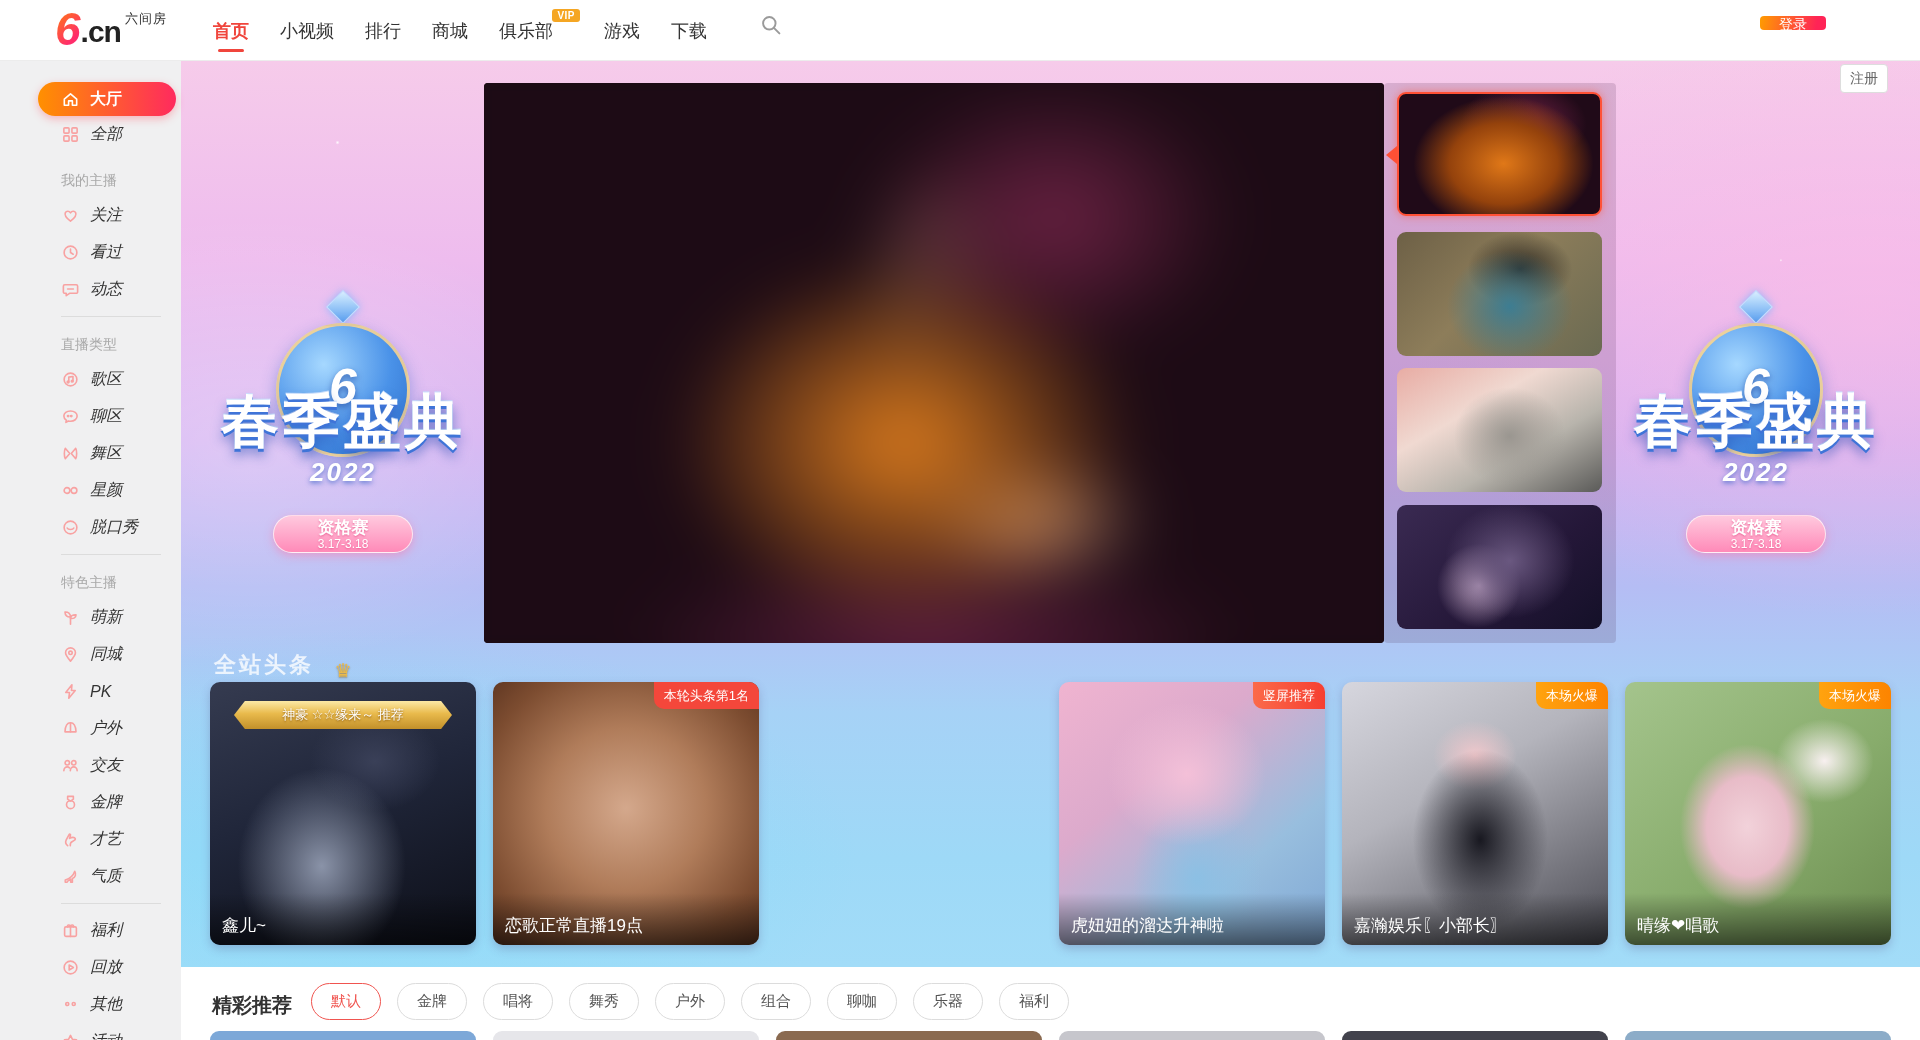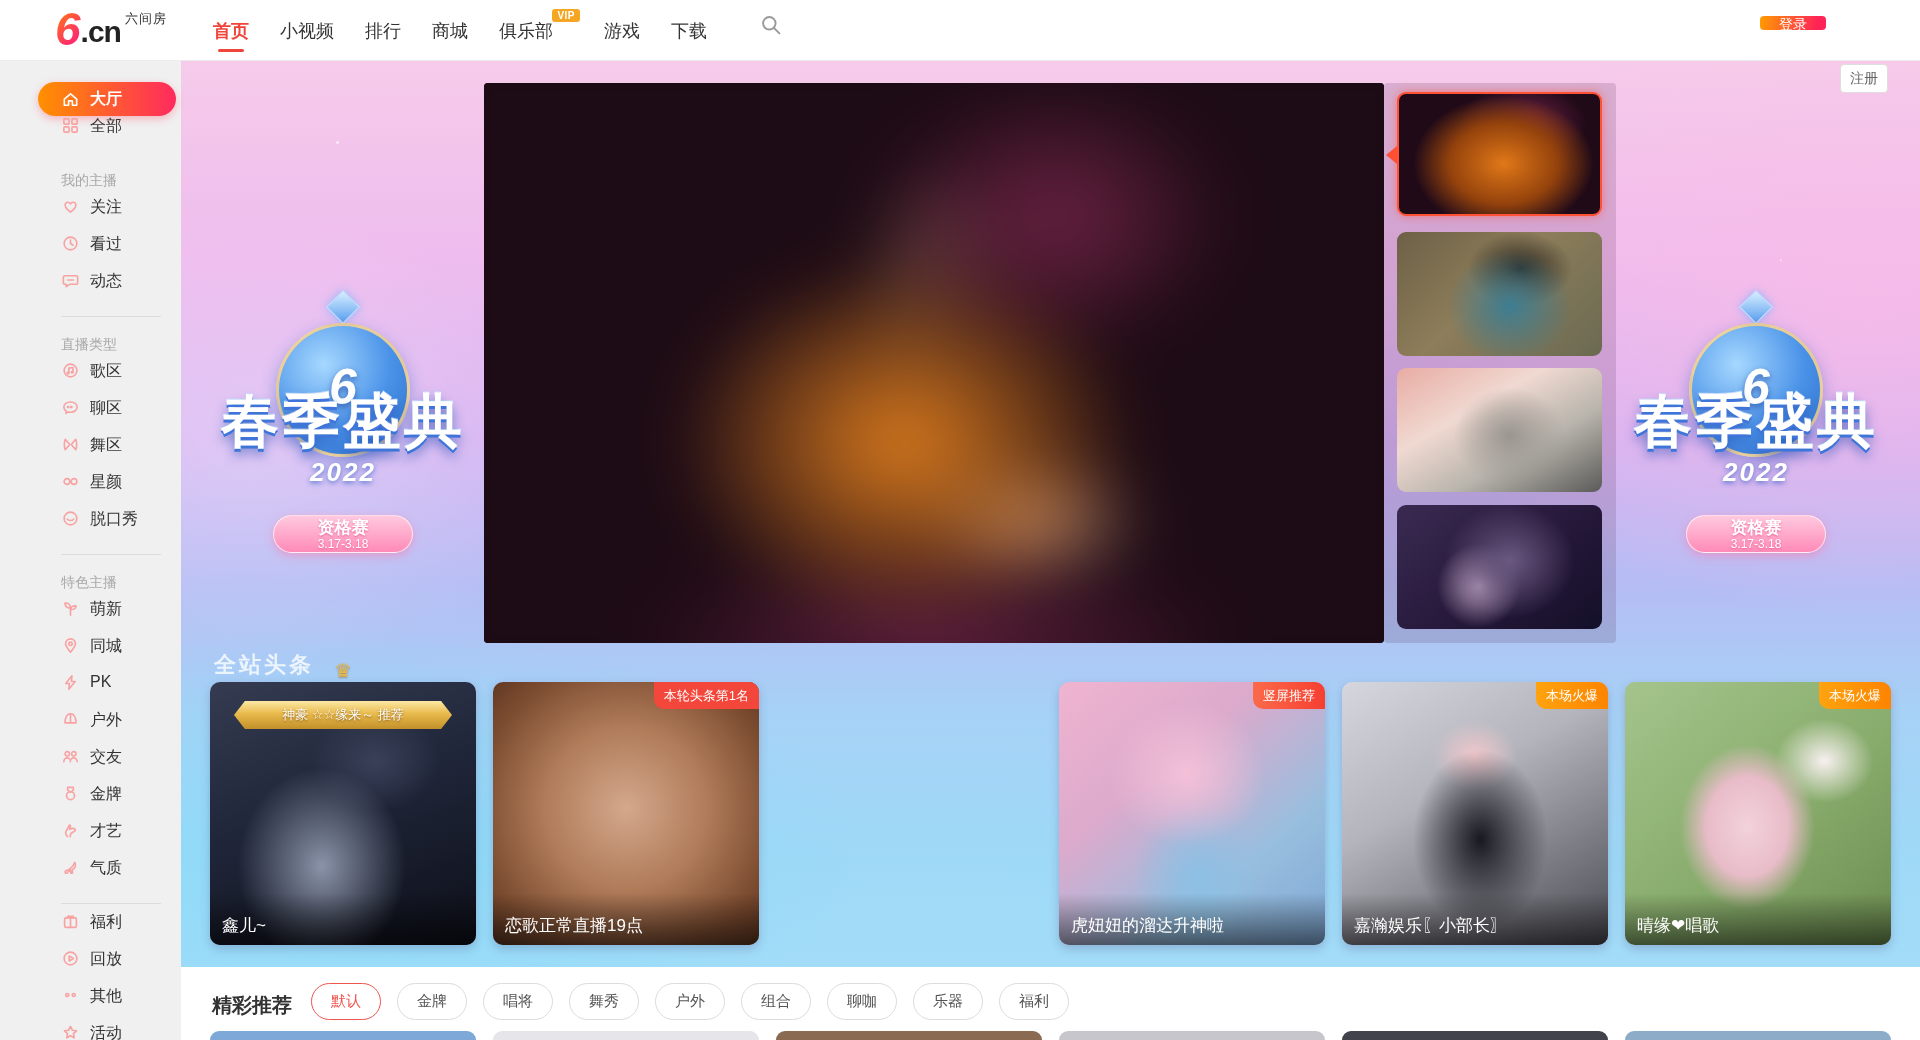--- a/index.html
+++ b/index.html
@@ -34,21 +34,21 @@
   .btn-register { position:absolute; left:1840px; top:16px; width:48px; height:29px;
     background:#fff; border:1px solid #ddd; border-radius:4px; color:#666; font-size:14px; cursor:pointer;margin-top:48px; }
 
   
   .sidebar { position:absolute; left:0; top:61px; width:181px; height:979px; background:#f0f0f1; z-index:20; }
   .side-pad { padding-top:21px;padding-left:16px; }
   .side-pill { margin-left:22px; width:138px; height:34px; border-radius:17px;
     background:linear-gradient(90deg,#ff9000 0%,#ff2a5e 100%); display:flex; align-items:center;
     padding-left:23px; cursor:pointer; box-shadow:0 3px 8px rgba(255,70,90,.35); }
   .side-pill .lbl { color:#fff; font-size:16px; font-weight:bold; margin-left:10px; }
-  .side-row { height:37px; display:flex; padding-left:45px; cursor:pointer; }
+  .side-row { height:37px; display:flex; align-items:center; padding-left:45px; cursor:pointer;font-style:italic; }
   .side-row .lbl { color:#333; font-size:16px; margin-left:10px; }
   .side-label { height:32px; display:flex; align-items:center; padding-left:45px; color:#a8a8a8; font-size:14px;margin-top:12px; }
   .side-div { height:1px; background:#dcdcdc; margin:8px 20px 8px 45px; }
   .si { width:19px; height:19px; flex:0 0 19px; }
   .si svg { width:19px; height:19px; stroke:#f8a2a2; fill:none; stroke-width:1.7;
     stroke-linecap:round; stroke-linejoin:round; }
   .si.white svg { stroke:#fff; }
 
   
   .hero { position:absolute; left:181px; top:61px; width:1739px; height:906px; overflow:hidden;

